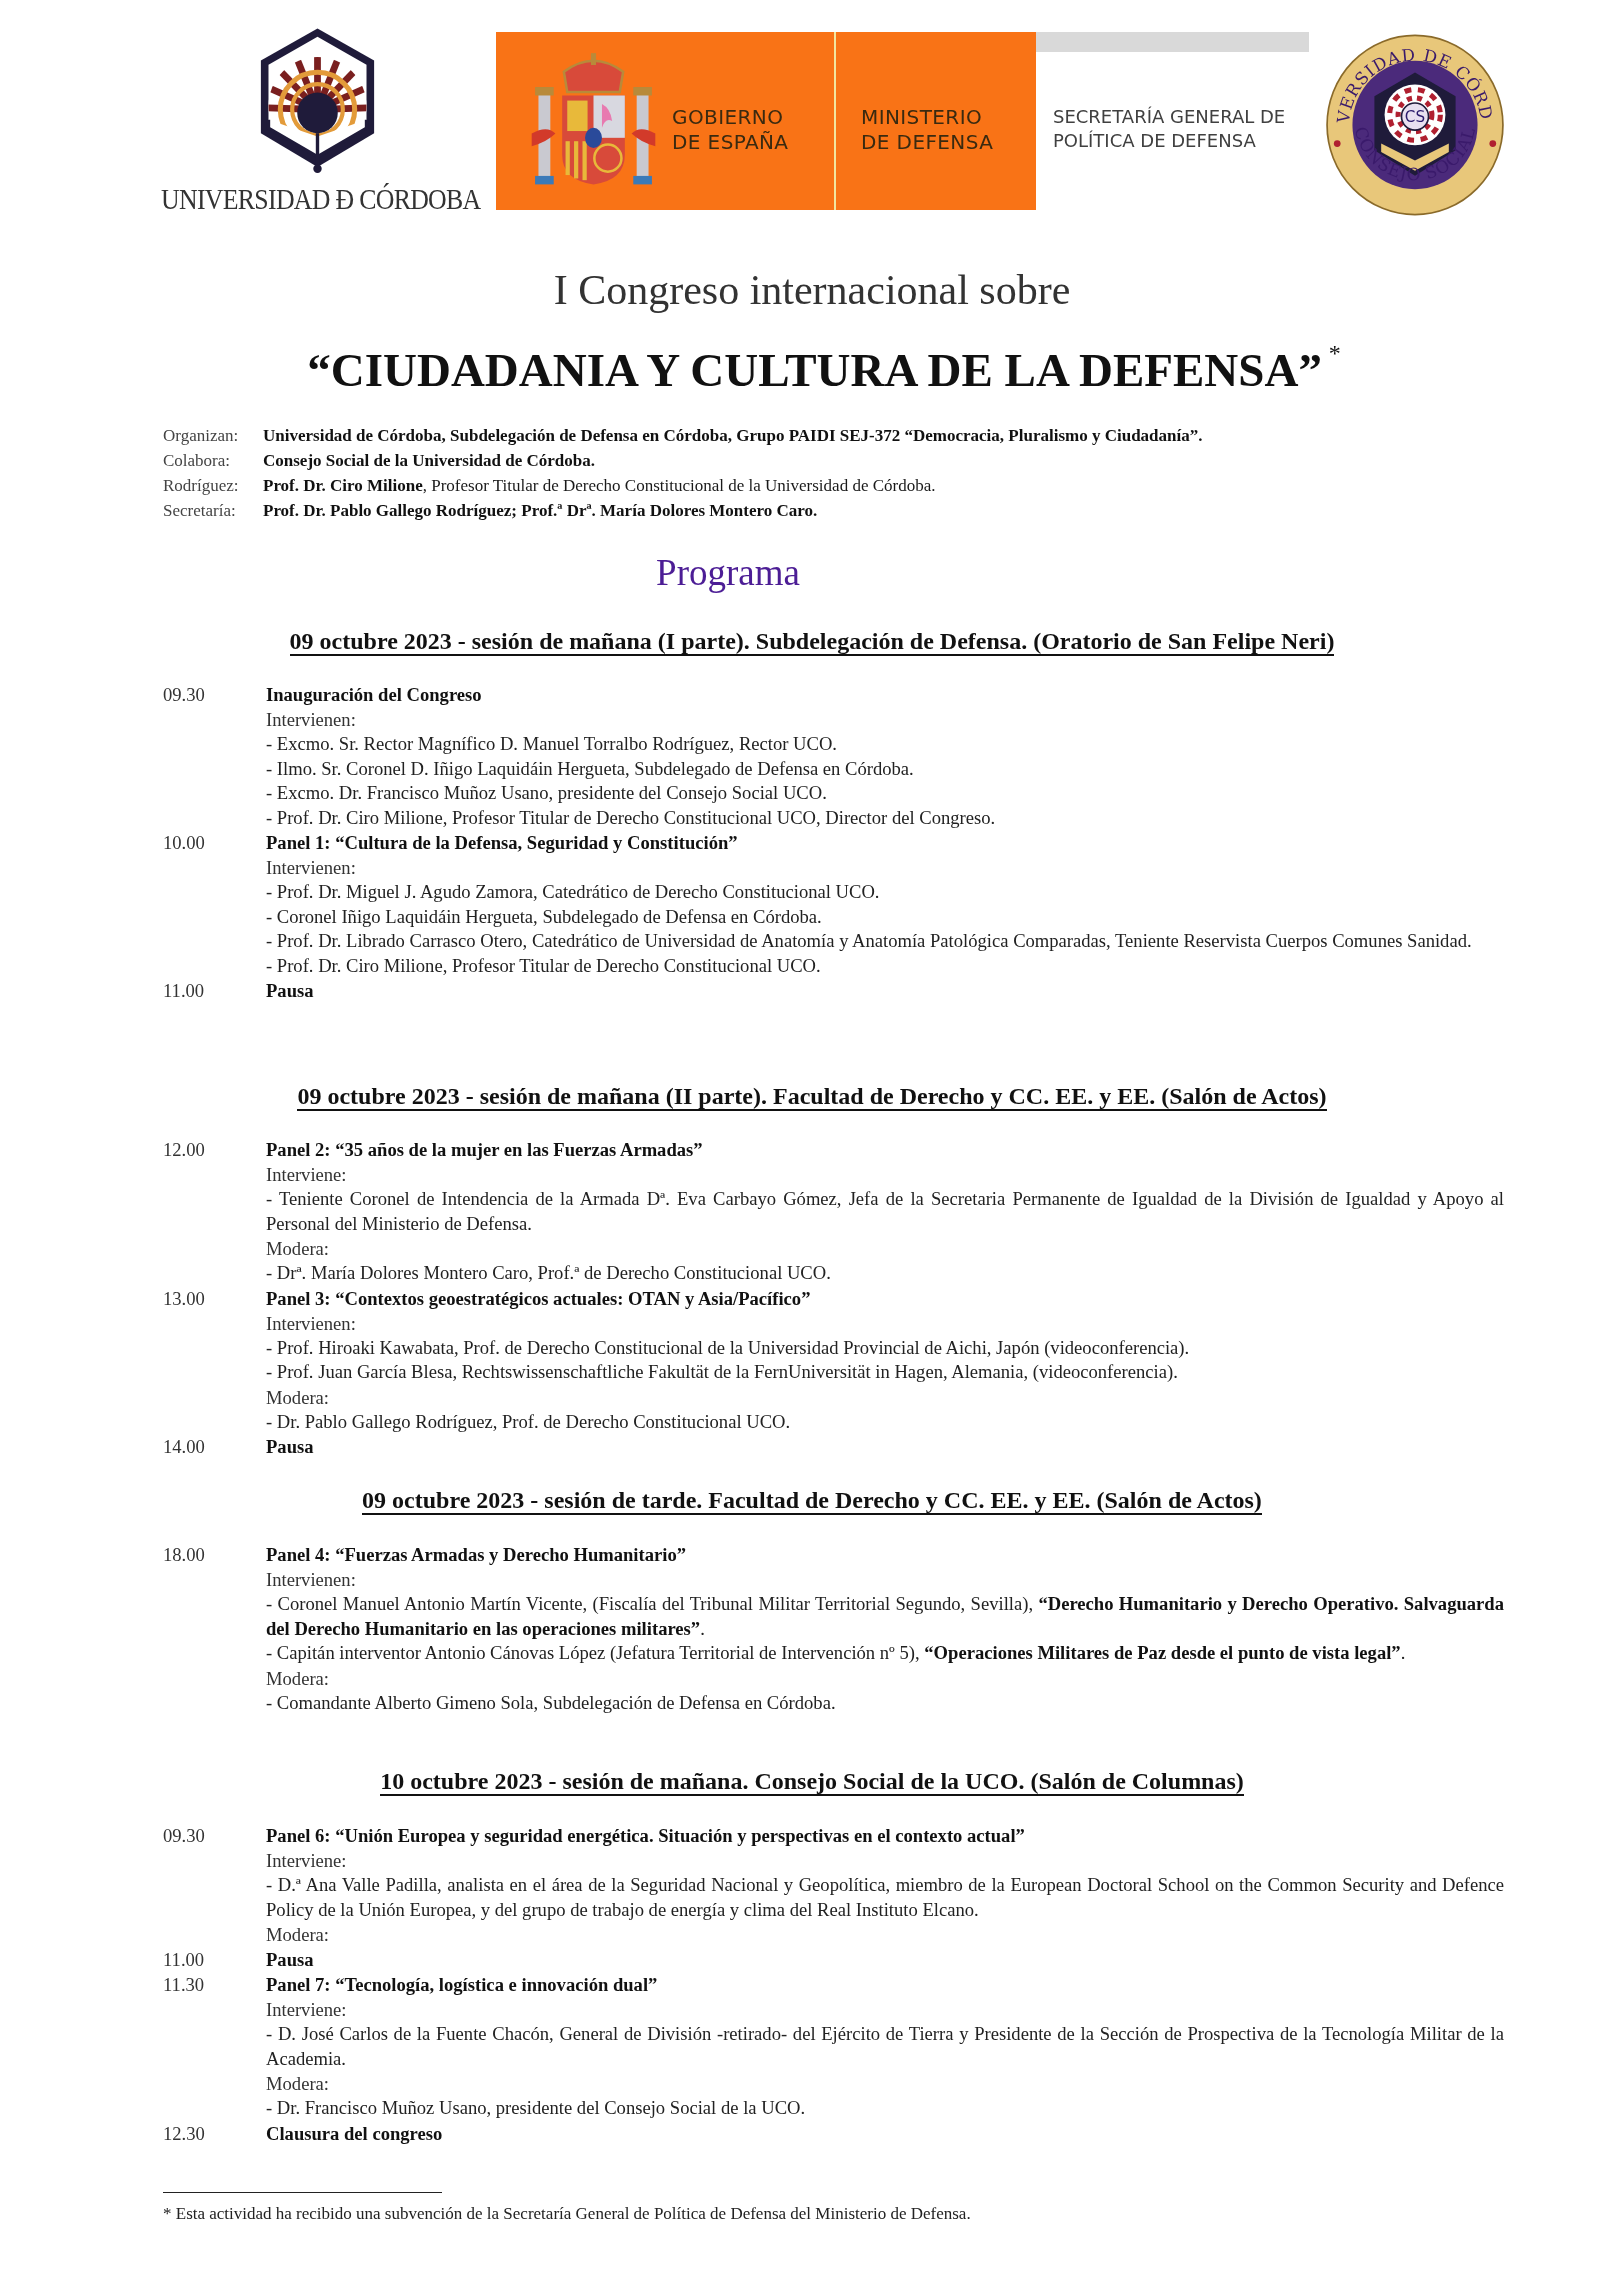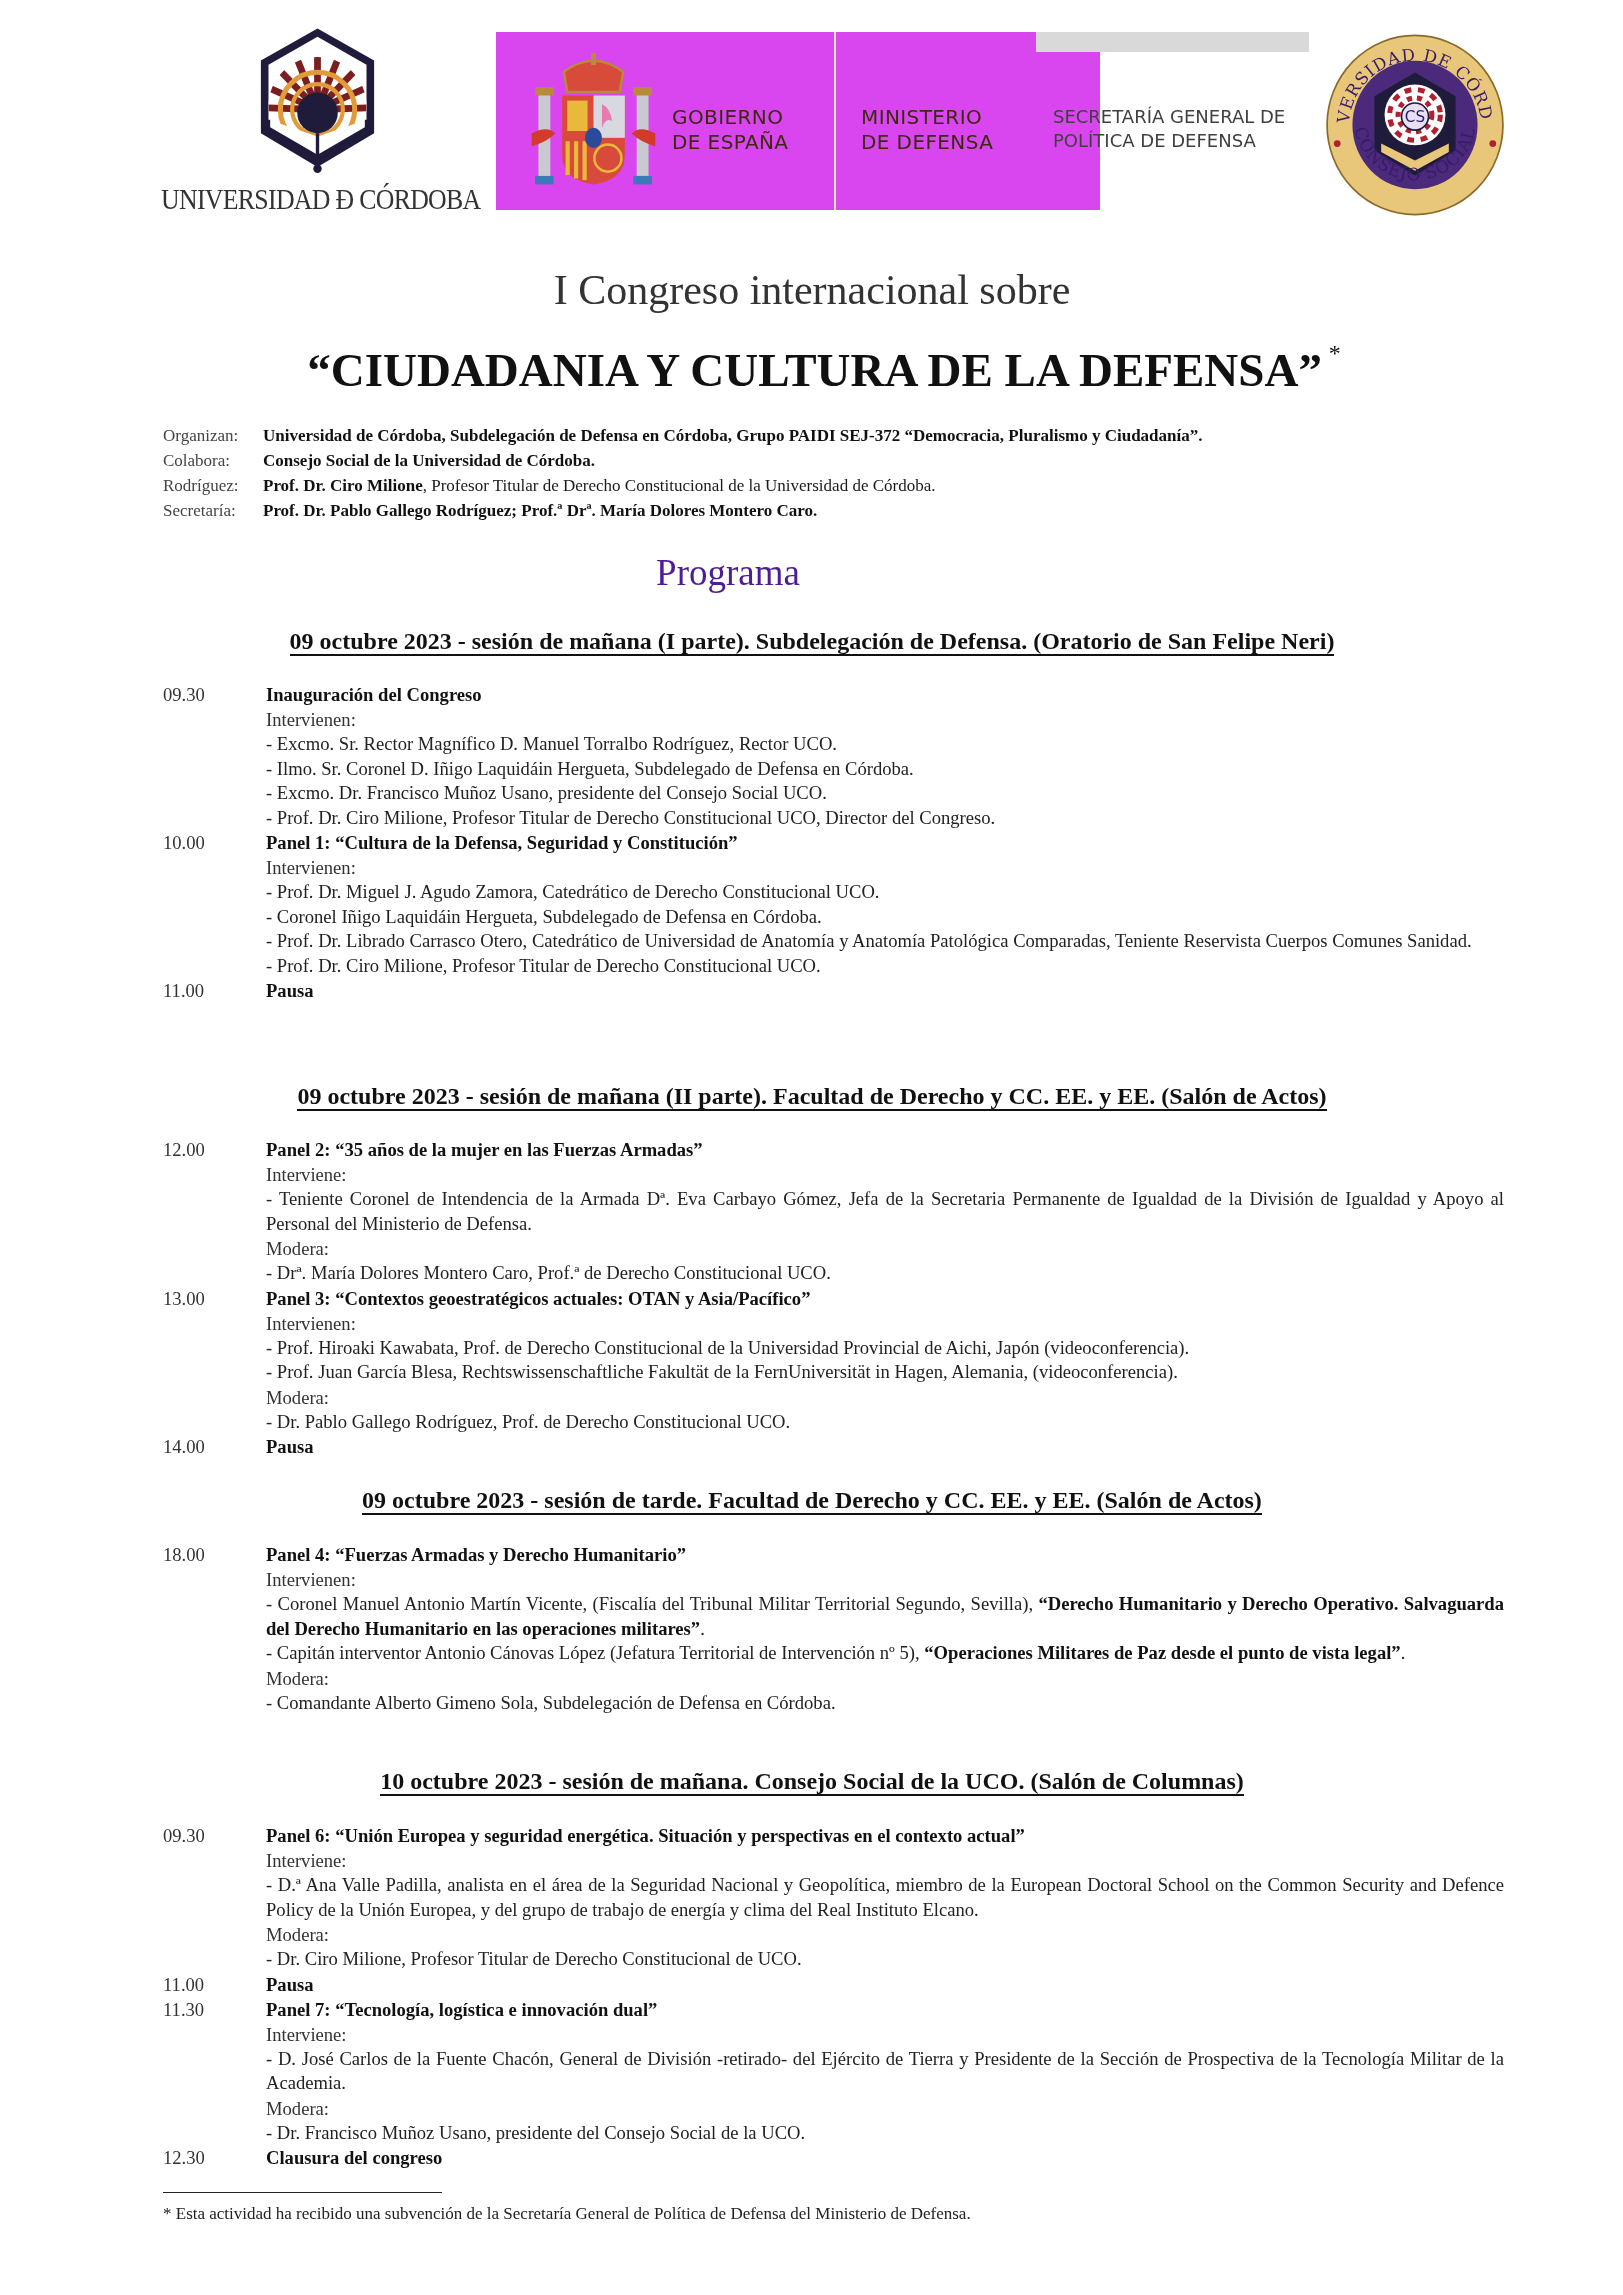--- a/index.html
+++ b/index.html
@@ -6,21 +6,21 @@
   body { width: 1624px; height: 2295px; position: relative; overflow: hidden;
          font-family: "Liberation Serif", "DejaVu Serif", serif; color: #1a1a1a; }
 
   
   .uco-logo { position: absolute; left: 161px; top: 25px; width: 313px; height: 195px; }
   .uco-logo svg { position: absolute; left: 93px; top: 0; }
   .uco-logo .uco-text { position: absolute; left: 0; top: 157px; width: 313px; text-align: center;
         font-family: "Liberation Serif", serif; font-size: 30px; letter-spacing: -0.8px; color: #333;
         transform: scaleX(0.86); transform-origin: left; white-space: nowrap; }
 
-  .gob-banner { position: absolute; left: 496px; top: 32px; width: 604px; height: 178px; background: #d946ef; }
+  .gob-banner { position: absolute; left: 496px; top: 32px; width: 540px; height: 178px; background: #f97316; }
   .gob-divider { position: absolute; left: 834px; top: 32px; width: 1.7px; height: 178px; background: #f2e6a0; }
   .gob-shield { position: absolute; left: 34px; top: 21px; }
   .gob-text { position: absolute; font-family: "DejaVu Sans", sans-serif; font-size: 20px; line-height: 25px; color: #3a2a10; letter-spacing: 0.4px; }
   .gob-text.g1 { left: 176px; top: 73px; }
   .gob-text.g2 { left: 365px; top: 73px; }
   .grey-bar { position: absolute; left: 1036px; top: 32px; width: 273px; height: 20px; background: #d9d9d9; }
   .sgpd-text { position: absolute; left: 1053px; top: 105px; font-family: "DejaVu Sans", sans-serif; font-size: 18px; line-height: 24px; color: #404040; }
   .cs-seal { position: absolute; left: 1322px; top: 32px; }
 
   
@@ -260,21 +260,20 @@
 
 <div class="session-heading" style="top:1768px"><span>10 octubre 2023 - sesión de mañana. Consejo Social de la UCO. (Salón de Columnas)</span></div>
 <div class="block" style="top:1823px">
     <div class="entry">
       <div class="time">09.30</div>
       <div class="content">
         <div class="ttl">Panel 6: “Unión Europea y seguridad energética. Situación y perspectivas en el contexto actual”</div>
         <div class="lbl">Interviene:</div>
         <div class="ln">- D.ª Ana Valle Padilla, analista en el área de la Seguridad Nacional y Geopolítica, miembro de la European Doctoral School on the Common Security and Defence Policy de la Unión Europea, y del grupo de trabajo de energía y clima del Real Instituto Elcano.</div>
         <div class="lbl">Modera:</div>
-        <div class="ln">- Dr. Ciro Milione, Profesor Titular de Derecho Constitucional de UCO.</div>
       </div>
     </div>
     <div class="entry">
       <div class="time">11.00</div>
       <div class="content">
         <div class="ttl">Pausa</div>
       </div>
     </div>
     <div class="entry">
       <div class="time">11.30</div>

